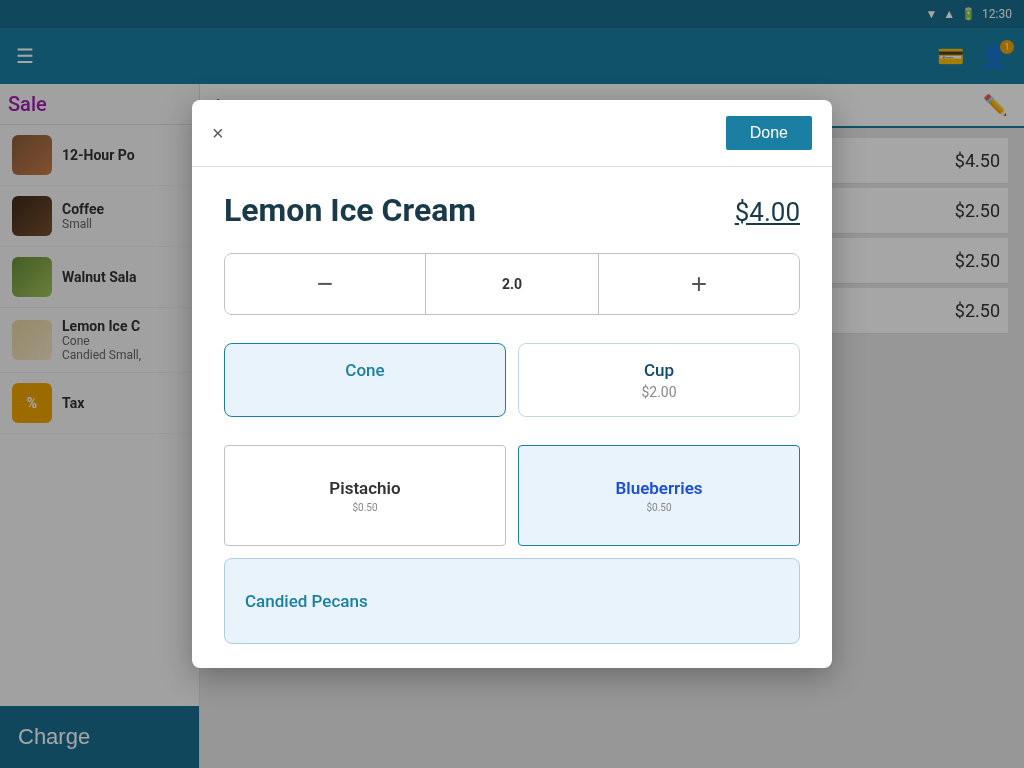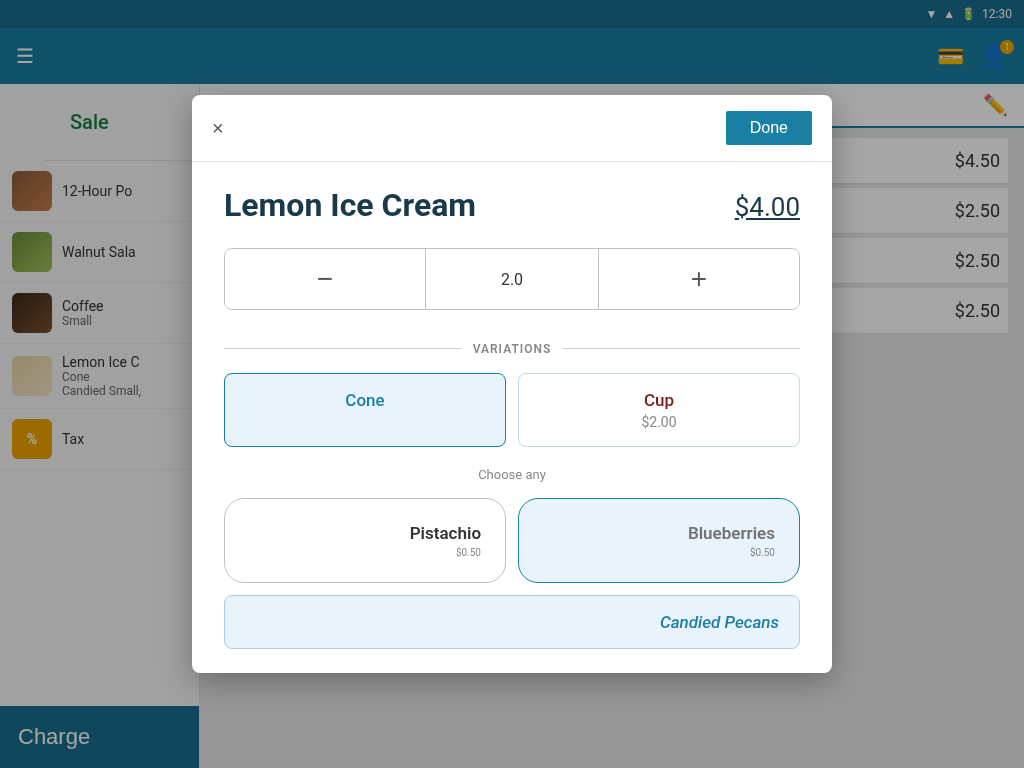--- a/index.html
+++ b/index.html
@@ -83,26 +83,25 @@
 
     
     .left-panel {
       width: 200px;
       background: #f8f8f8;
       border-right: 1px solid #e0e0e0;
       display: flex;
       flex-direction: column;
     }
     .sale-header {
-      padding: 26px;
+      padding: 8px;
       font-size: 20px;
       font-weight: 500;
-      color: #15803d;
+      color: #a21caf;
       border-bottom: 1px solid #e0e0e0;
-      margin-left: 44px;
     }
 
     .sale-items {
       flex: 1;
       overflow-y: auto;
     }
     .sale-item {
       display: flex;
       align-items: center;
       padding: 10px 12px;
@@ -138,21 +137,21 @@
       font-size: 14px;
       font-weight: bold;
     }
     .item-info {
       flex: 1;
       min-width: 0;
     }
     .item-name {
       font-size: 14px;
       color: #333;
-      font-weight: 400;
+      font-weight: 700;
       white-space: nowrap;
       overflow: hidden;
       text-overflow: ellipsis;
     }
     .item-sub {
       font-size: 12px;
       color: #666;
       white-space: nowrap;
       overflow: hidden;
       text-overflow: ellipsis;
@@ -315,23 +314,23 @@
       border-right: 1.5px solid #c0c0c0;
     }
     .qty-btn:last-child {
       border-left: 1.5px solid #c0c0c0;
     }
     .qty-value {
       flex: 1;
       display: flex;
       align-items: center;
       justify-content: center;
-      font-size: 16px;
+      font-size: 14px;
       color: #333;
-      font-weight: 400;
+      font-weight: 700;
     }
 
     
     .section-label {
       text-align: center;
       position: relative;
       margin-bottom: 16px;
     }
     .section-label::before {
       content: '';
@@ -374,71 +373,70 @@
       cursor: pointer;
       background: white;
     }
     .option-card.selected {
       background: #e8f3fb;
       border-color: #1a7fa3;
     }
     .option-name {
       font-size: 17px;
       font-weight: 500;
-      color: #7f1d1d;
+      color: #0c4a6e;
       margin-bottom: 4px;
     }
     .option-card.selected .option-name,
     .option-card.topping-selected .option-name {
       color: #1a7fa3;
     }
     .option-price {
       font-size: 14px;
       color: #888;
     }
 
     .toppings-grid {
       display: grid;
       grid-template-columns: 1fr 1fr;
       gap: 12px;
     }
     .topping-card {
       border: 1.5px solid #c0c0c0;
-      border-radius: 20px;
-      padding: 24px;
-      text-align: right;
+      border-radius: 4px;
+      padding: 32px;
+      text-align: center;
       cursor: pointer;
       background: white;
     }
     .topping-card.selected {
       background: #e8f3fb;
       border-color: #1a7fa3;
     }
     .topping-name {
       font-size: 17px;
       font-weight: 600;
       color: #333;
       margin-bottom: 4px;
     }
     .topping-card.selected .topping-name {
-      color: #737373;
+      color: #1d4ed8;
     }
     .topping-price {
       font-size: 10px;
       color: #888;
     }
     .candied-card {
       border: 1.5px solid #b0cce0;
       border-radius: 8px;
-      padding: 16px 20px;
-      text-align: right;
+      padding: 32px 20px;
+      text-align: left;
       cursor: pointer;
       background: #e8f3fb;
       margin-top: 12px;
-      font-style: italic;
     }
     .candied-name {
       font-size: 17px;
       font-weight: 500;
       color: #1a7fa3;
     }
   </style>
 </head>
 <body>
 
@@ -473,31 +471,31 @@
     <div class="sale-items">
 
       <div class="sale-item">
         <div class="item-thumb item-thumb-pork"></div>
         <div class="item-info">
           <div class="item-name">12-Hour Po</div>
         </div>
       </div>
 
       <div class="sale-item">
-        <div class="item-thumb item-thumb-salad"></div>
-        <div class="item-info">
-          <div class="item-name">Walnut Sala</div>
-        </div>
-      </div>
-
-      <div class="sale-item">
         <div class="item-thumb item-thumb-coffee"></div>
         <div class="item-info">
           <div class="item-name">Coffee</div>
           <div class="item-sub">Small</div>
+        </div>
+      </div>
+
+      <div class="sale-item">
+        <div class="item-thumb item-thumb-salad"></div>
+        <div class="item-info">
+          <div class="item-name">Walnut Sala</div>
         </div>
       </div>
 
       <div class="sale-item">
         <div class="item-thumb item-thumb-icecream"></div>
         <div class="item-info">
           <div class="item-name">Lemon Ice C</div>
           <div class="item-sub">Cone</div>
           <div class="item-sub">Candied Small,</div>
         </div>
@@ -550,35 +548,31 @@
         <span class="modal-title">Lemon Ice Cream</span>
         <span class="modal-price">$4.00</span>
       </div>
 
       <div class="qty-stepper">
         <button class="qty-btn">−</button>
         <div class="qty-value">2.0</div>
         <button class="qty-btn">+</button>
       </div>
 
-      <div class="section-label">
-        <span class="section-label-text">VARIATIONS</span>
-      </div>
 
       <div class="options-grid">
         <div class="option-card selected">
           <div class="option-name">Cone</div>
         </div>
         <div class="option-card">
           <div class="option-name">Cup</div>
           <div class="option-price">$2.00</div>
         </div>
       </div>
 
-      <div class="section-sub">Choose any</div>
 
       <div class="toppings-grid">
         <div class="topping-card">
           <div class="topping-name">Pistachio</div>
           <div class="topping-price">$0.50</div>
         </div>
         <div class="topping-card selected">
           <div class="topping-name">Blueberries</div>
           <div class="topping-price">$0.50</div>
         </div>

